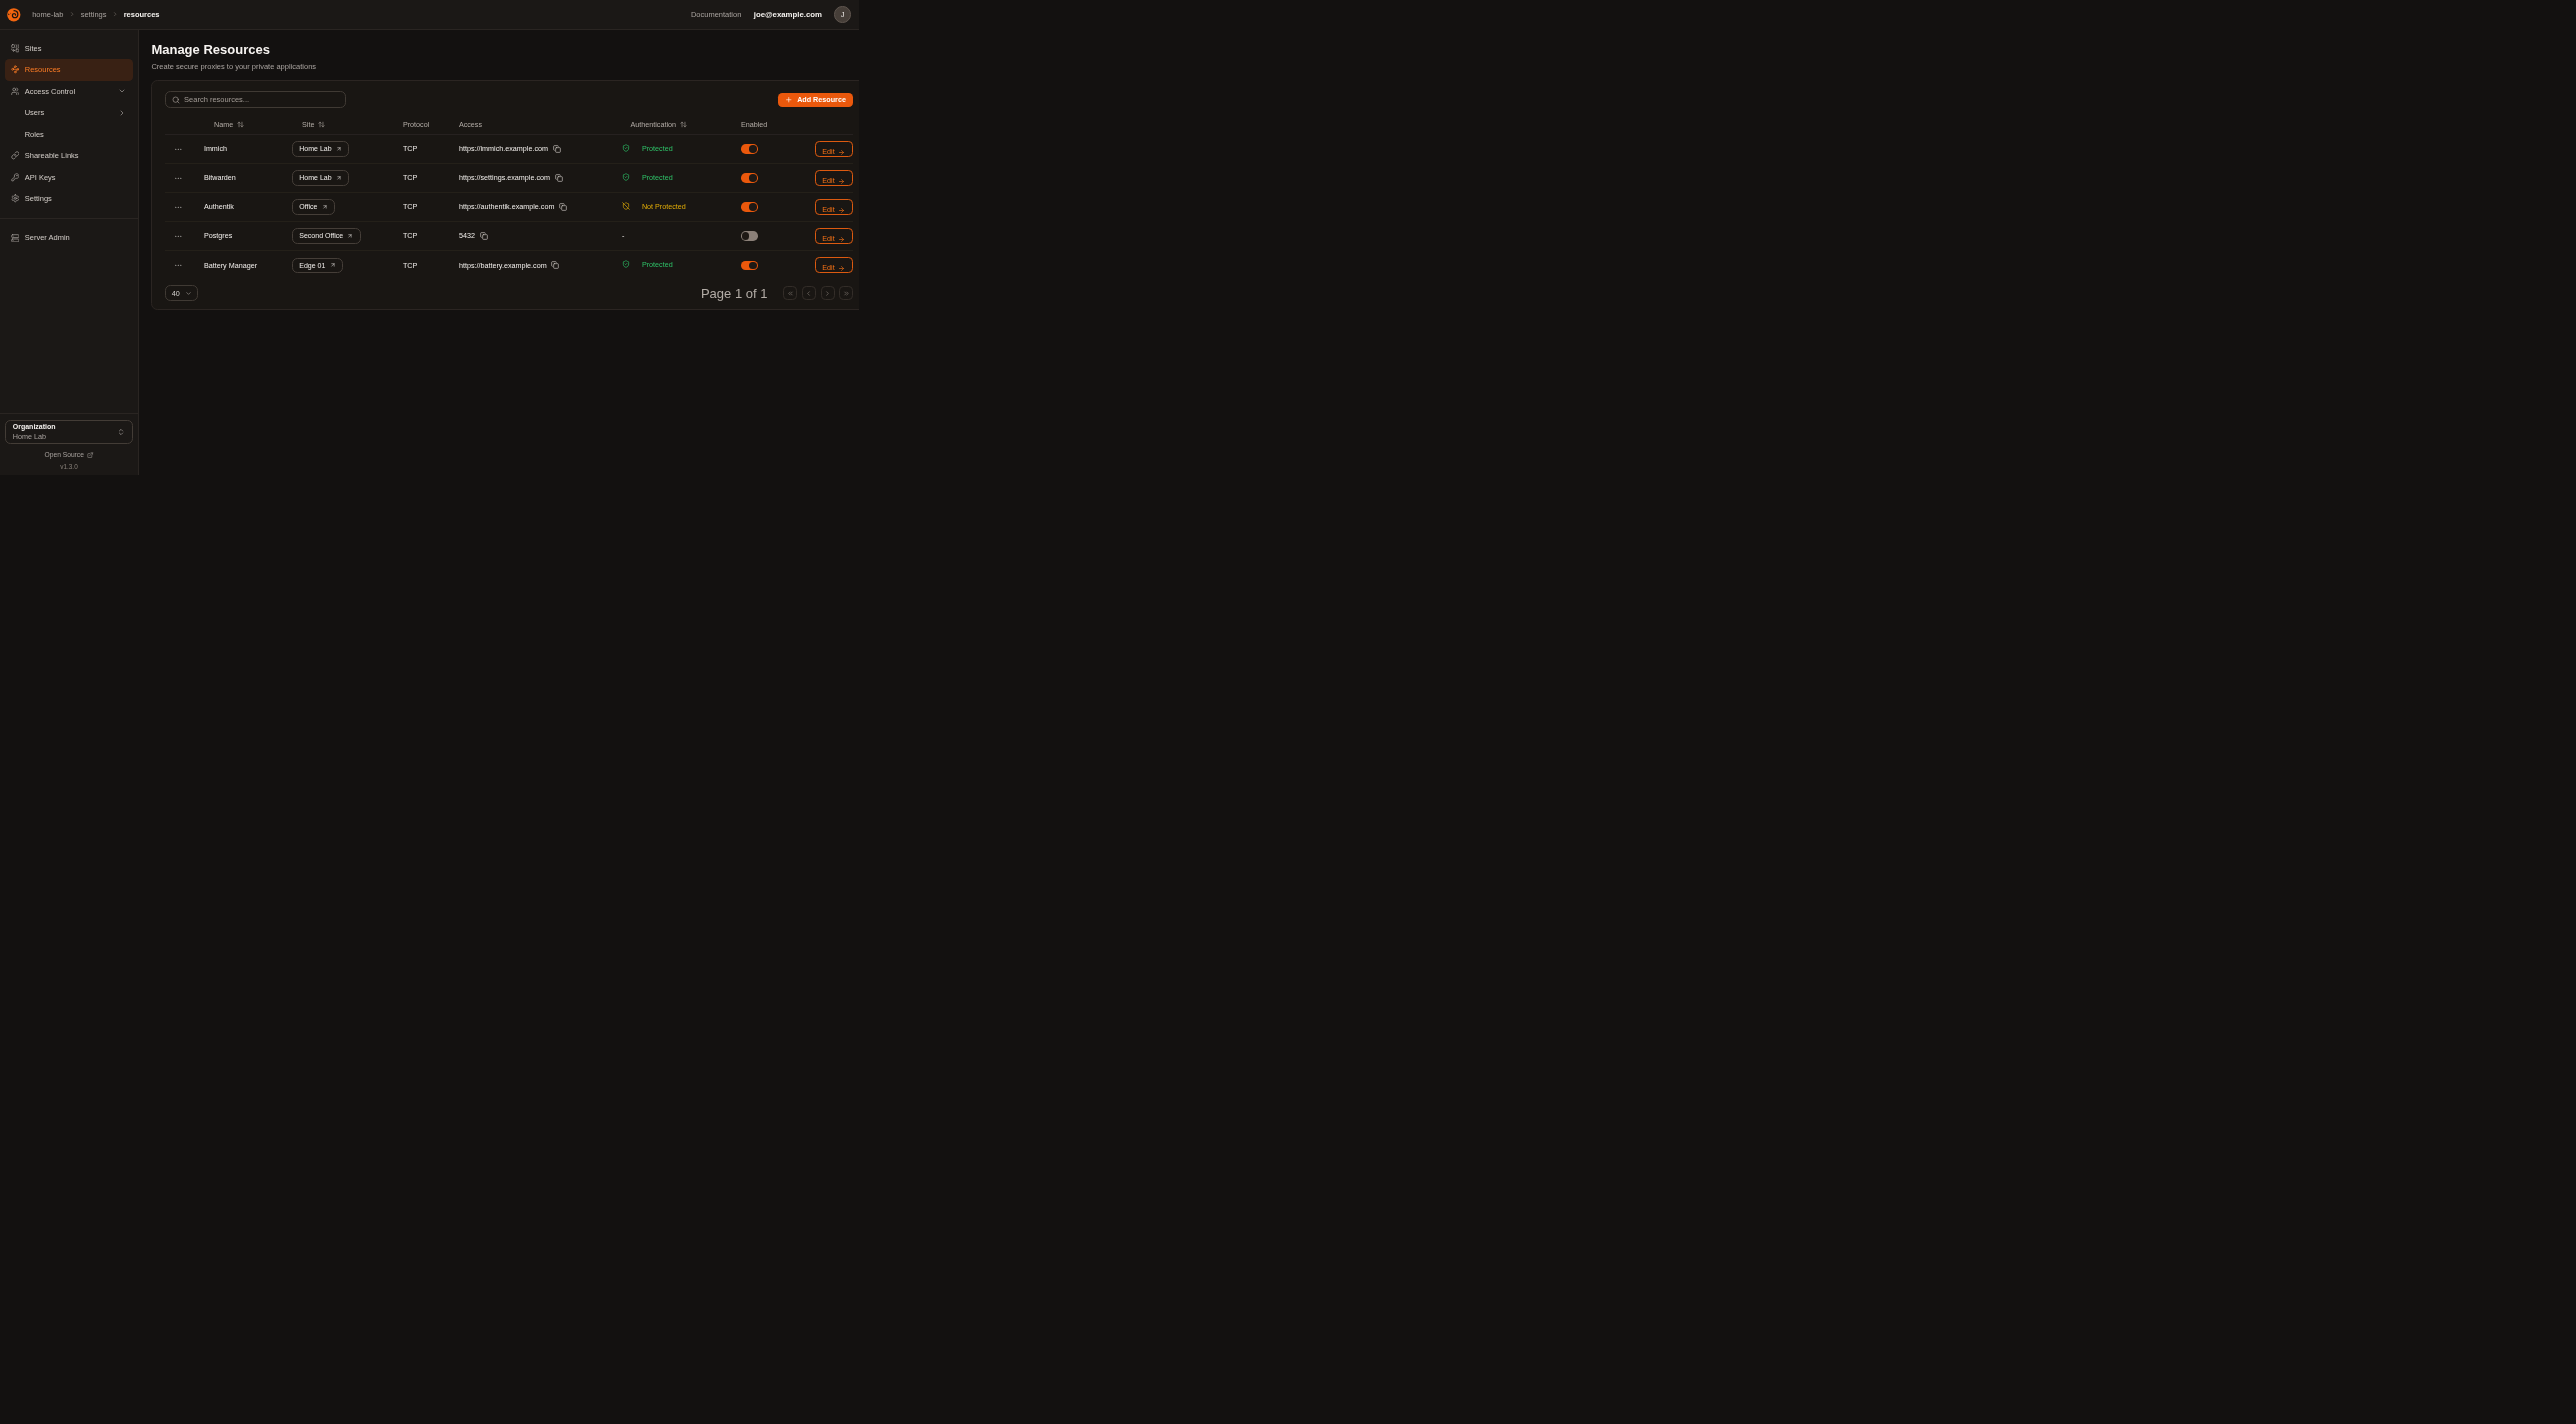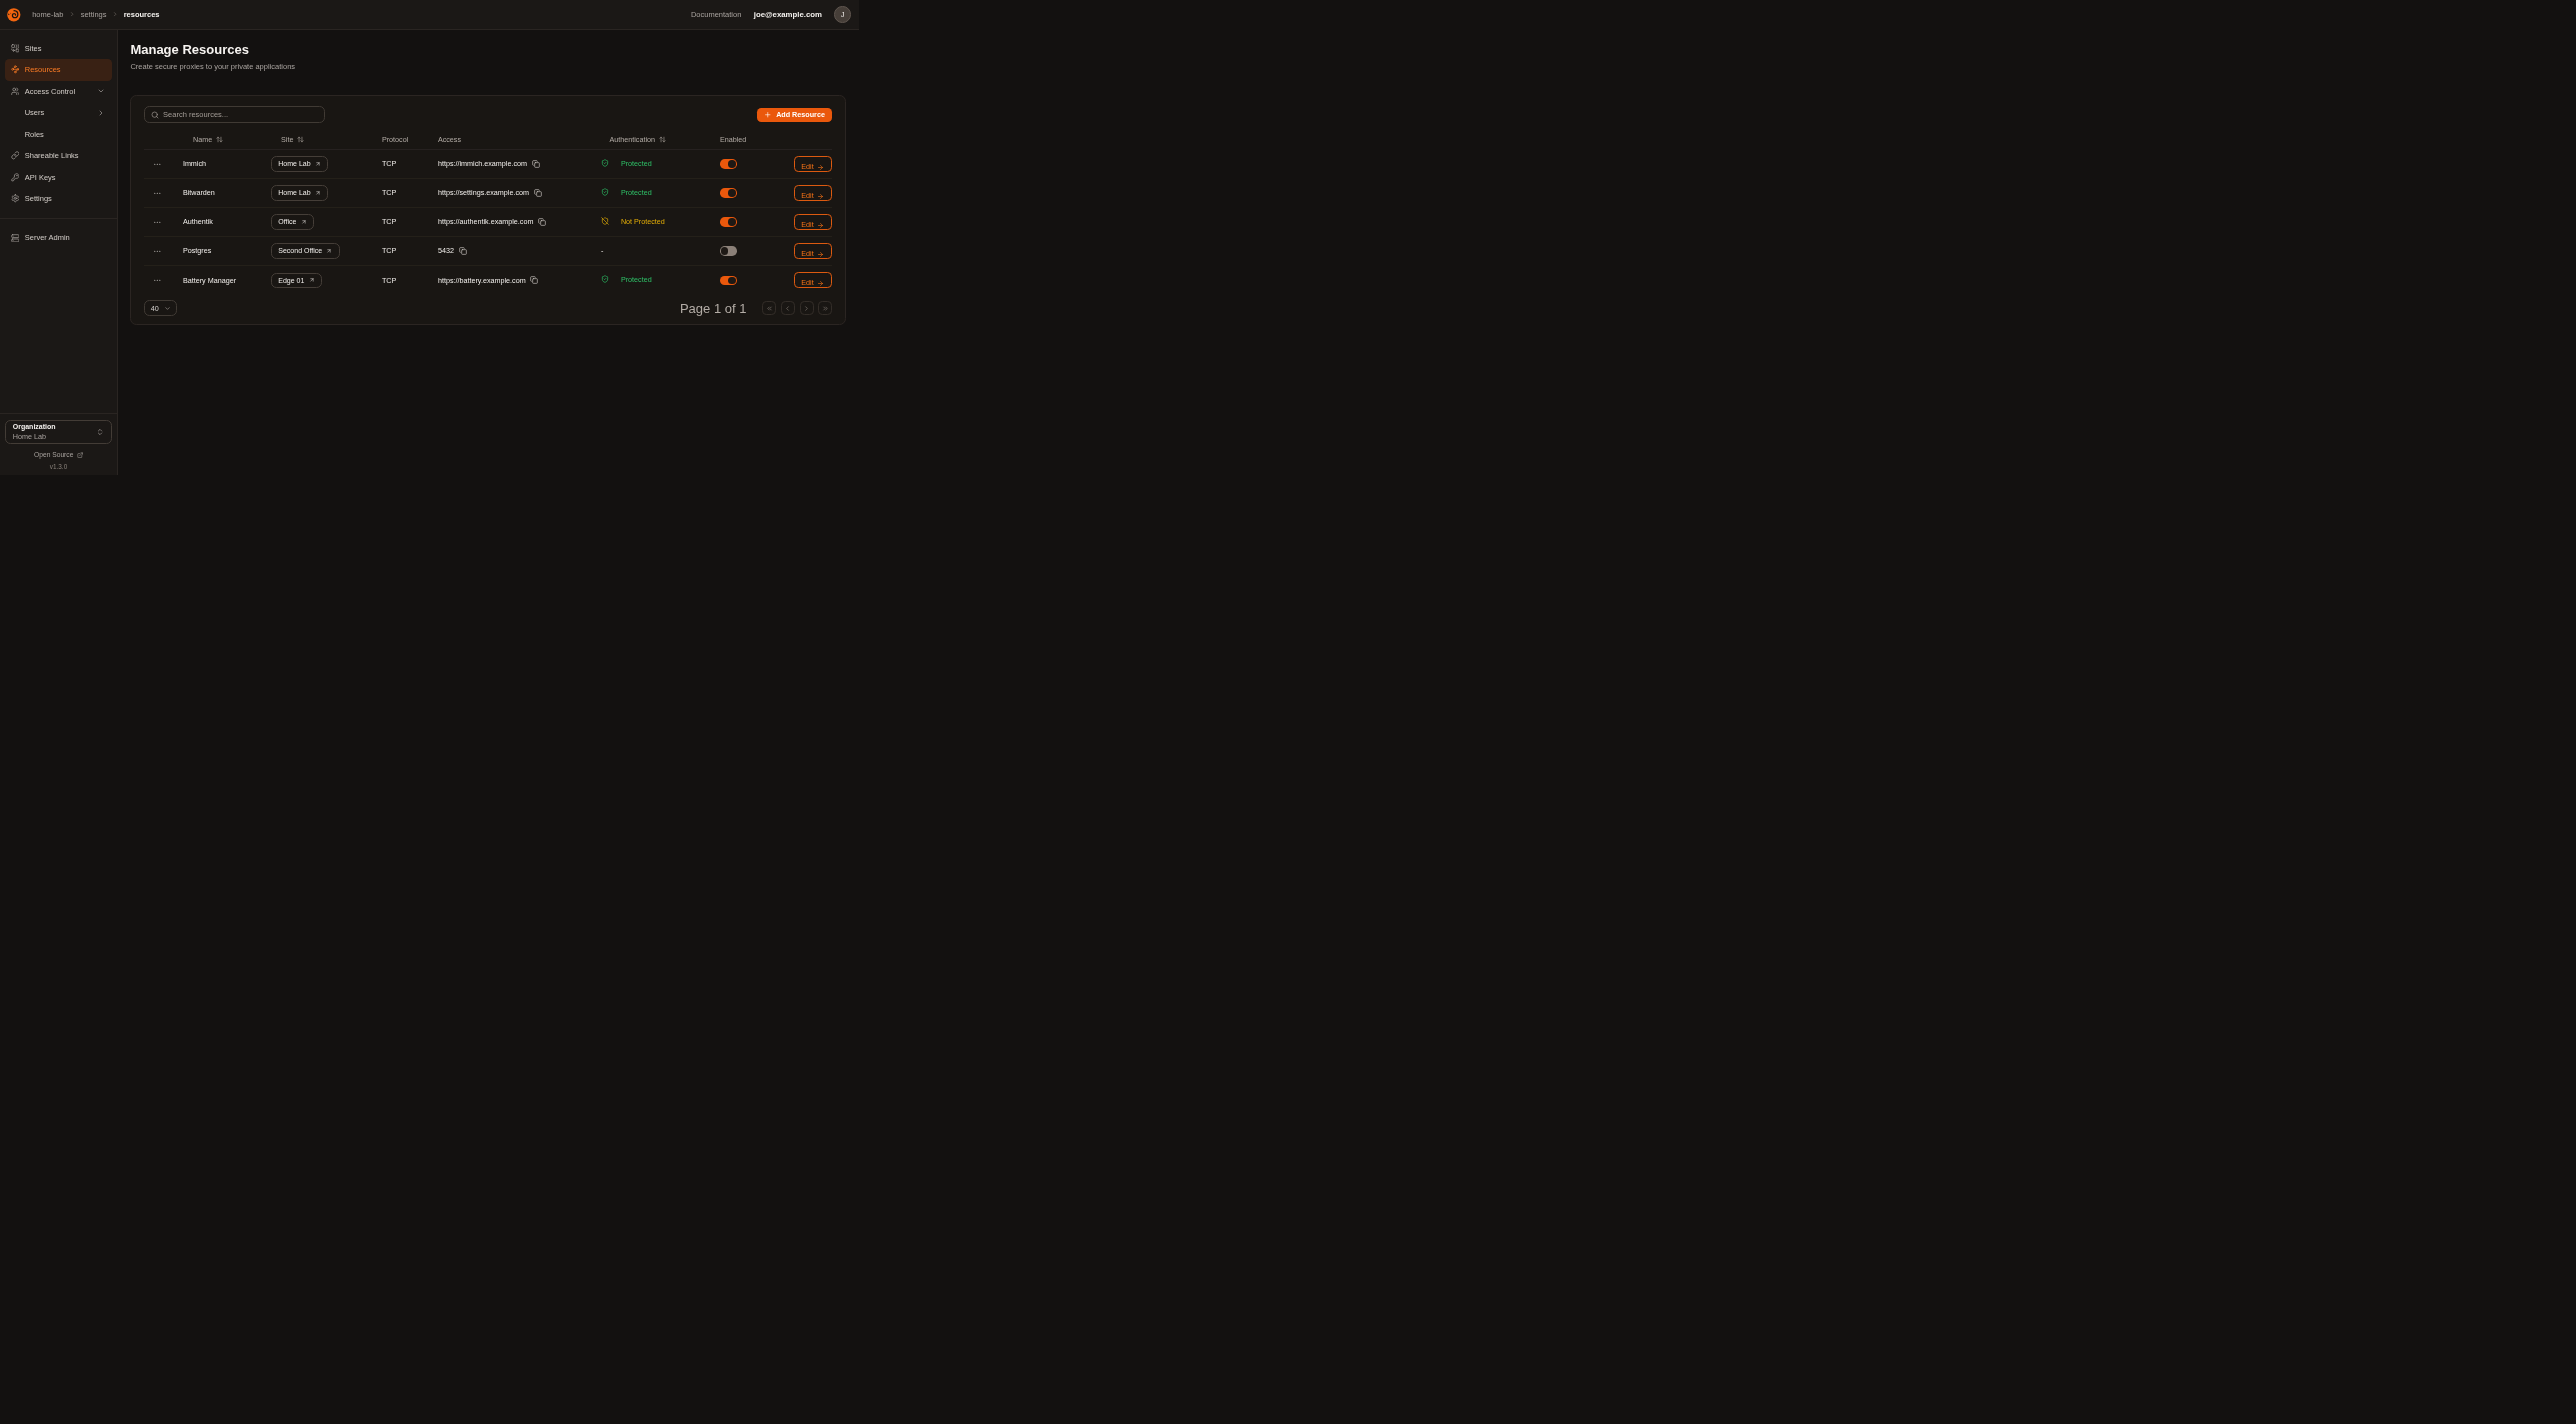--- a/index.html
+++ b/index.html
@@ -16,21 +16,21 @@
   .crumb-sep{width:6.4px;height:6.4px;color:#7d756f}
   .crumb-current{color:#f5f2ef;font-weight:700}
   .topbar-right{margin-left:auto;display:flex;align-items:center;gap:12.4px}
   .doc-link{color:#a8a29e;font-size:7.5px;cursor:pointer}
   .user-email{color:#f5f2ef;font-weight:700;font-size:7.8px;cursor:pointer}
   .avatar{width:16.6px;height:16.6px;border-radius:50%;background:#463e38;border:0.5px solid #60564f;
     display:flex;align-items:center;justify-content:center;font-size:7px;color:#f5f2ef;cursor:pointer}
 
   
   .body{flex:1;display:flex;min-height:0}
-  .sidebar{width:118px;background:#1b1816;border-right:0.5px solid #2a2522;
+  .sidebar{width:139px;background:#1b1816;border-right:0.5px solid #2a2522;
     position:relative;padding-top:7.5px;flex-shrink:0}
   .nav-item{height:21.5px;margin:0 5.4px;border-radius:4.3px;display:flex;align-items:center;
     padding:0 6.4px 0 5.4px;color:#d3cdc8;font-size:7.5px;cursor:pointer}
   .nav-icon{width:8.6px;height:8.6px;color:#a8a29e;margin-right:5.4px;flex-shrink:0}
   .nav-item.active{background:rgba(234,88,12,.15);color:#fb7b24}
   .nav-item.active .nav-icon{color:#fb7b24}
   .nav-item.sub{padding-left:19.3px}
   .nav-chevron{margin-left:auto;width:8px;height:8px;color:#a8a29e}
   .nav-divider{height:0.5px;background:#2a2522;margin:8.6px 0}
   .sidebar-footer{position:absolute;left:0;right:0;bottom:0;border-top:0.5px solid #2a2522;
@@ -42,21 +42,21 @@
   .updown-icon{width:8px;height:8px;color:#a8a29e}
   .open-source{display:flex;align-items:center;justify-content:center;gap:3.2px;margin-top:7.5px;
     color:#a8a29e;font-size:6.7px;cursor:pointer}
   .ext-icon{width:6.4px;height:6.4px}
   .version{text-align:center;margin-top:4.3px;color:#8a827b;font-size:6.4px}
 
   
   .main{flex:1;padding:11.8px 11.8px 0 12.4px;overflow:hidden}
   .page-title{font-size:13px;font-weight:700;color:#f7f4f1;line-height:15px}
   .page-subtitle{font-size:7.5px;color:#a8a29e;margin-top:4.8px;line-height:9px}
-  .card{margin-top:24px;background:#191613;border:0.5px solid #2b2522;border-radius:6.4px;
+  .card{margin-top:9px;background:#191613;border:0.5px solid #2b2522;border-radius:6.4px;
     padding:10.7px 13px;width:716px;height:230px}
 
   .toolbar{display:flex;align-items:center;justify-content:space-between}
   .search-box{width:181px;height:16.6px;border:0.5px solid #403a34;border-radius:5.4px;
     display:flex;align-items:center;padding:0 5.4px;gap:4.3px;color:#a39c96}
   .search-icon{width:8px;height:8px;flex-shrink:0}
   .search-box input{background:transparent;border:0;outline:0;color:#e8e4e0;font-size:7.5px;
     flex:1;font-family:inherit}
   .search-box input::placeholder{color:#a39c96}
   .add-btn{height:14px;padding:0 7.5px;background:#ea580c;border:0;border-radius:4.3px;color:#fff;

